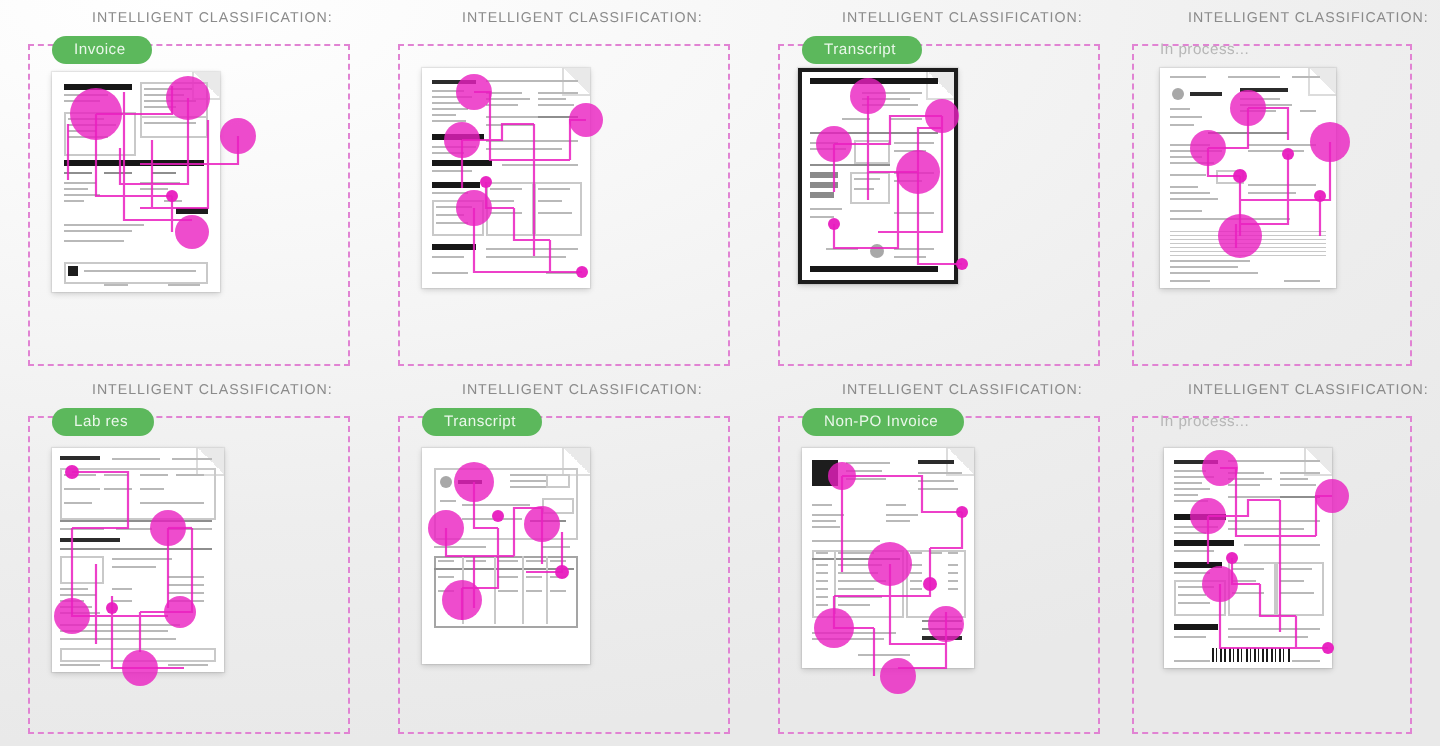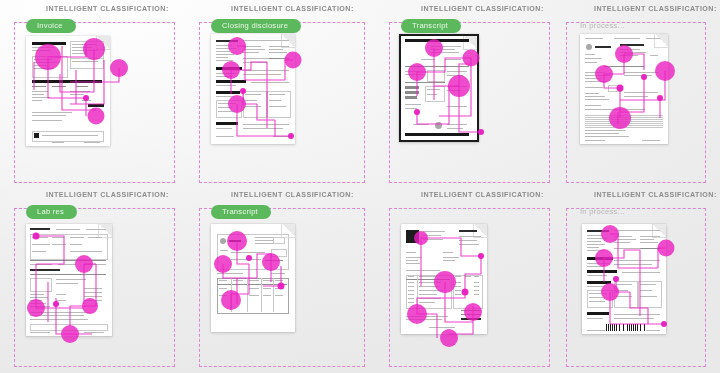--- a/index.html
+++ b/index.html
@@ -23,21 +23,21 @@
   }
   .cell{position:relative;}
 
   .caption{
     position:absolute;left:0;top:4px;width:100%;
     padding-left:26px;box-sizing:border-box;
     z-index:3;
   }
   .cell.c3 .caption{padding-left:14px;}
   .cap-title{
-    font-size:7.1px;font-weight:bold;letter-spacing:.48px;
+    font-size:7.1px;font-weight:normal;letter-spacing:.48px;
     color:#8b8b8b;white-space:nowrap;line-height:10px;padding-left:20px;
   }
   .pill{
     display:inline-block;margin-top:2px;
     background:#5cb85c;border-radius:9px;
     color:#eaf7ea;font-size:7.6px;letter-spacing:.25px;
     padding:2px 13px 3px 11px;line-height:9px;white-space:nowrap;
   }
   .pill.ghost{
     background:transparent;color:#b6b6b6;
@@ -165,21 +165,20 @@
       <div class="dot" style="left:94px;top:49px;width:22px;height:22px;"></div>
       <div class="dot" style="left:119px;top:68px;width:18px;height:18px;"></div>
       <div class="dot sm" style="left:86px;top:98px;width:6px;height:6px;"></div>
       <div class="dot" style="left:96px;top:116px;width:17px;height:17px;"></div>
     </div>
   </div>
 
   <div class="cell r1 c1">
     <div class="caption">
       <div class="cap-title">INTELLIGENT CLASSIFICATION:</div>
-      <span class="pill">Closing disclosure</span>
     </div>
     <div class="dashbox"></div>
     <div class="doc" style="left:26px;top:34px;width:84px;height:110px;">
       <div class="fold"></div>
       <div class="ln k2" style="left:5px;top:6px;width:22px;"></div>
       <div class="ln" style="left:5px;top:11px;width:16px;"></div>
       <div class="ln" style="left:5px;top:14px;width:20px;"></div>
       <div class="ln" style="left:5px;top:17px;width:14px;"></div>
       <div class="ln" style="left:5px;top:20px;width:18px;"></div>
       <div class="ln" style="left:5px;top:23px;width:12px;"></div>
@@ -503,20 +502,21 @@
       <div class="dot sm" style="left:64px;top:72px;width:6px;height:6px;"></div>
       <div class="dot" style="left:86px;top:76px;width:18px;height:18px;"></div>
       <div class="dot sm" style="left:96px;top:100px;width:7px;height:7px;"></div>
       <div class="dot" style="left:46px;top:114px;width:20px;height:20px;"></div>
     </div>
   </div>
 
   <div class="cell r2 c2">
     <div class="caption">
       <div class="cap-title">INTELLIGENT CLASSIFICATION:</div>
+      <span class="pill">Non-PO Invoice</span>
     </div>
     <div class="dashbox"></div>
     <div class="doc" style="left:26px;top:38px;width:86px;height:110px;">
       <div class="fold"></div>
       <div class="logoq" style="left:5px;top:6px;width:13px;height:13px;"></div>
       <div class="ln" style="left:22px;top:7px;width:22px;"></div>
       <div class="ln" style="left:22px;top:11px;width:18px;"></div>
       <div class="ln" style="left:22px;top:15px;width:20px;"></div>
       <div class="ln k2" style="left:58px;top:6px;width:18px;"></div>
       <div class="ln" style="left:58px;top:12px;width:22px;"></div>

